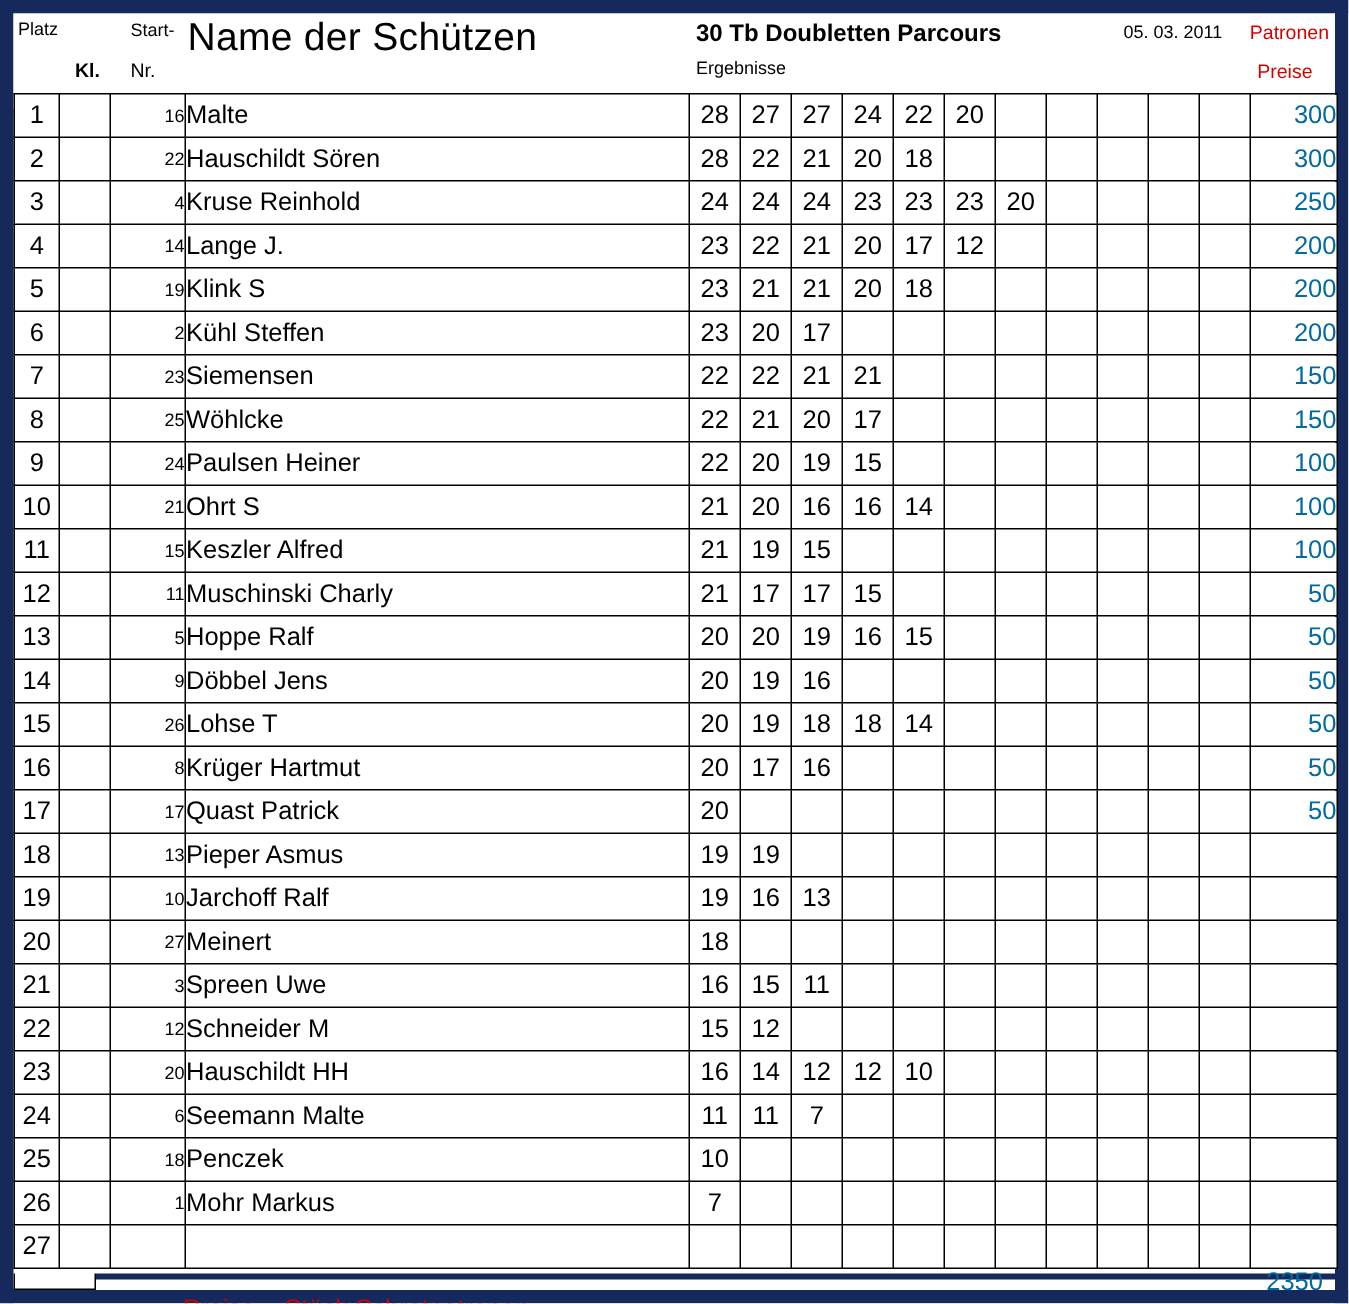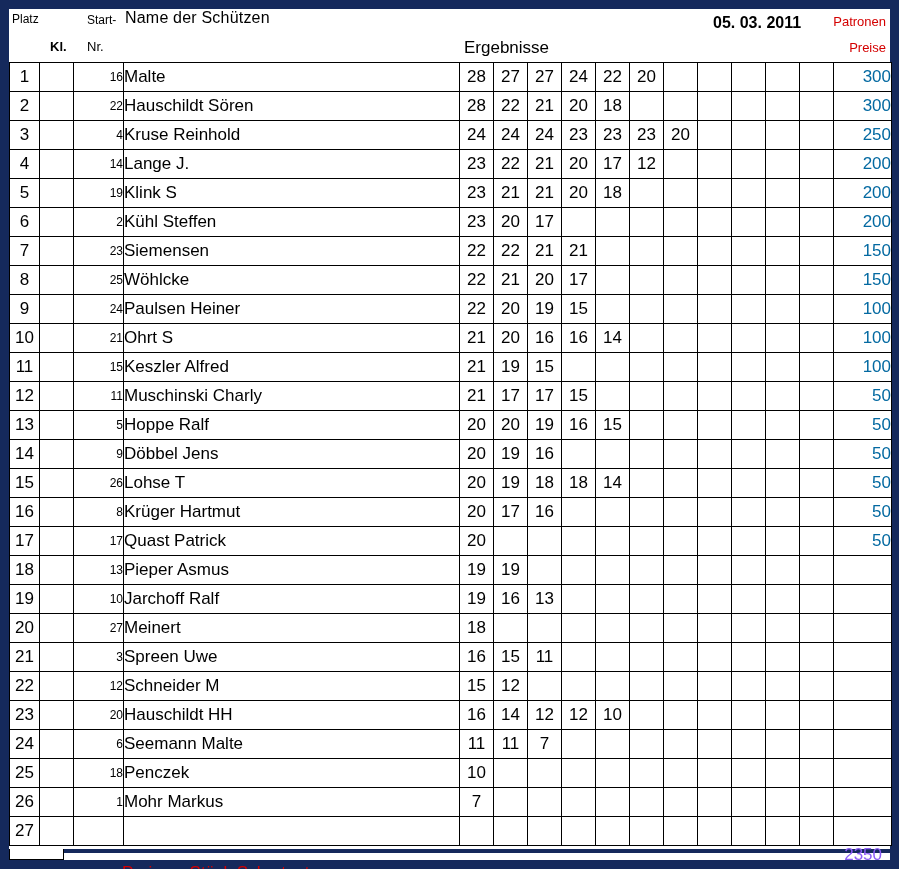--- a/index.html
+++ b/index.html
@@ -28,26 +28,26 @@
     left: 9px; top: 9px;
     width: 881px; height: 67px;
     background: #ffffff;
     border-bottom: 3px solid #15295c;
     text-align: right;
   }
   .h-platz   { position:absolute; left:3px;  top:3px;  font-size:12px; color:#000; }
   .h-kl      { position:absolute; left:41px; top:30px; font-size:13px; color:#000;font-weight:bold; }
   .h-start   { position:absolute; left:78px; top:4px;  font-size:12px; color:#000; }
   .h-nr      { position:absolute; left:78px; top:30px; font-size:13px; color:#000; }
-  .h-name    { position:absolute; left:116px;top:0px;  font-size:16px; color:#000; letter-spacing:.2px;}
+  .h-name    { position:absolute; left:116px;top:0px;  font-size:26px; color:#000; letter-spacing:.2px;}
   .h-event   { position:absolute; left:455px;top:5px;  font-size:16px; font-weight:bold; color:#000; }
-  .h-date    { position:absolute; left:704px;top:5px;  font-size:16px; font-weight:bold; color:#000; }
-  .h-results { position:absolute; left:455px;top:29px; font-size:17px; color:#000; }
+  .h-date    { position:absolute; left:740px;top:5px;  font-size:12px; font-weight:normal; color:#000; }
+  .h-results { position:absolute; left:455px;top:29px; font-size:12px; color:#000; }
   .h-patronen{ position:absolute; right:4px;top:5px;  font-size:13px; color:#d40000; }
-  .h-preise  { position:absolute; right:4px;top:31px; font-size:13px; color:#d40000; }
+  .h-preise  { position:absolute; right:15px;top:31px; font-size:13px; color:#d40000; }
 
   
   .grid {
     position: absolute;
     left: 9px; top: 62px;
     width: 881px;
   }
   table.t {
     border-collapse: collapse;
     width: 881px;
@@ -79,39 +79,40 @@
     background:#ffffff;
     border:1px solid #000;
     border-top:none;
   }
   .foot-note {
     position:absolute; left:122px; top:845px;
     font-size:17px; color:#d40000;margin-top:18px;
   }
   .foot-total {
     position:absolute; right:17px; top:845px;
-    font-size:17px; color:#8b5cf6;
+    font-size:17px; color:#0369a1;
   }
 </style>
 </head>
 <body>
 
 <div id="page">
 
   <div class="frame-top"></div>
   <div class="frame-left"></div>
   <div class="frame-right"></div>
   <div class="frame-bottom"></div>
 
   <div class="header">
     <span class="h-platz">Platz</span>
     <span class="h-kl">Kl.</span>
     <span class="h-start">Start-</span>
     <span class="h-nr">Nr.</span>
     <span class="h-name">Name der Schützen</span>
+    <span class="h-event">30 Tb Doubletten Parcours</span>
     <span class="h-date">05. 03. 2011</span>
     <span class="h-results">Ergebnisse</span>
     <span class="h-patronen">Patronen</span>
     <span class="h-preise">Preise</span>
   </div>
 
   <div class="grid">
     <table class="t">
       <tbody id="tbody">
           <tr>

